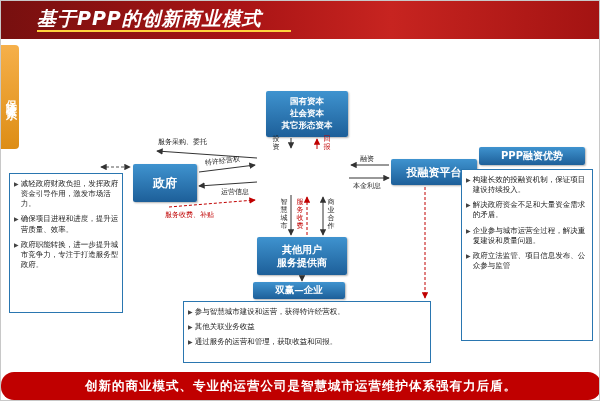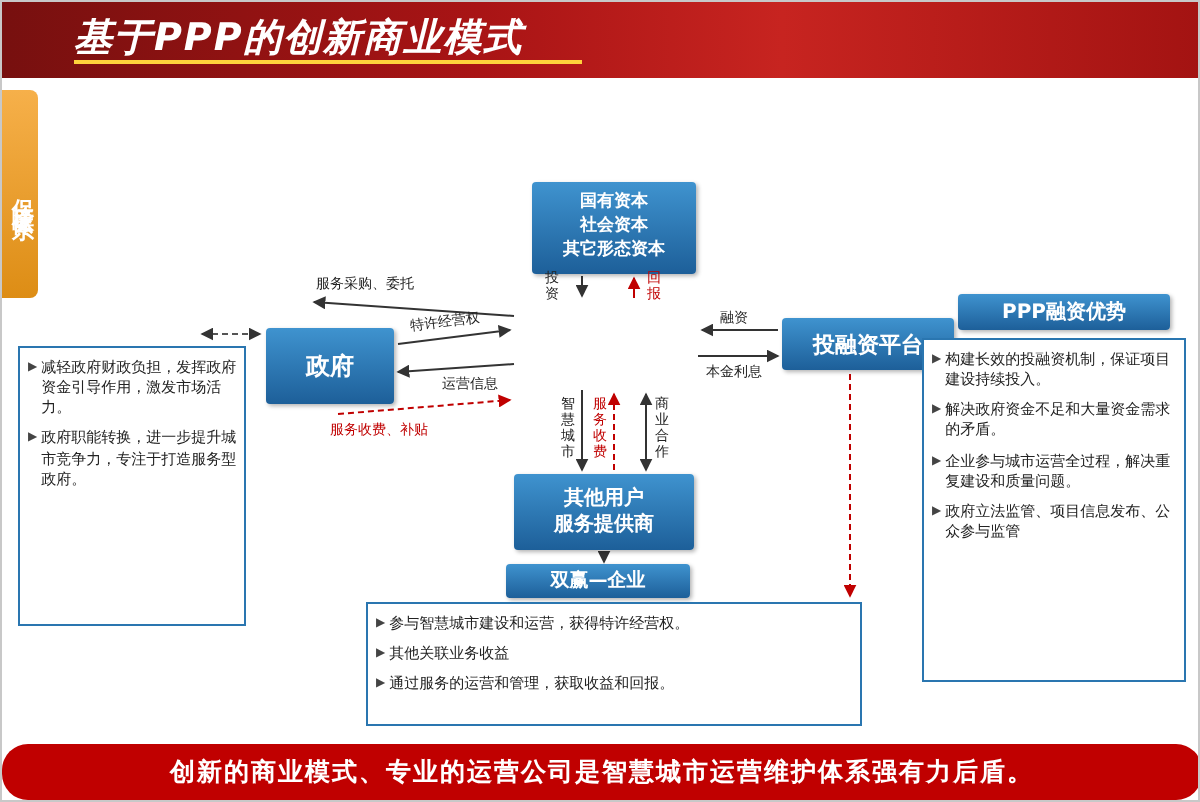--- a/index.html
+++ b/index.html
@@ -117,20 +117,24 @@
   <div class="bluebox hdr-right">PPP融资优势</div>
   <div class="bluebox hdr-bottom">双赢—企业</div>
 
   <div class="panel panel-left">
     <div class="item">
       <span class="blt">▶</span>
       <span class="itx">减轻政府财政负担，发挥政府资金引导作用，激发市场活力。</span>
     </div>
     <div class="item">
       <span class="blt">▶</span>
+      <span class="itx">确保项目进程和进度，提升运营质量、效率。</span>
+    </div>
+    <div class="item">
+      <span class="blt">▶</span>
       <span class="itx">政府职能转换，进一步提升城市竞争力，专注于打造服务型政府。</span>
     </div>
   </div>
 
   <div class="panel panel-right">
     <div class="item">
       <span class="blt">▶</span>
       <span class="itx">构建长效的投融资机制，保证项目建设持续投入。</span>
     </div>
     <div class="item">

